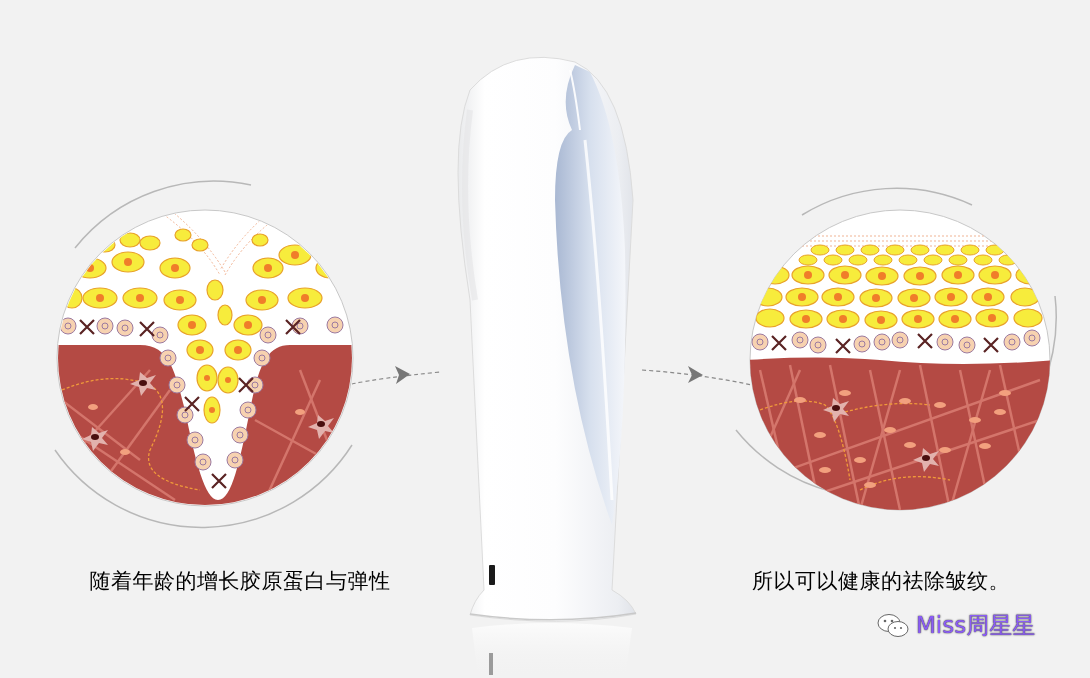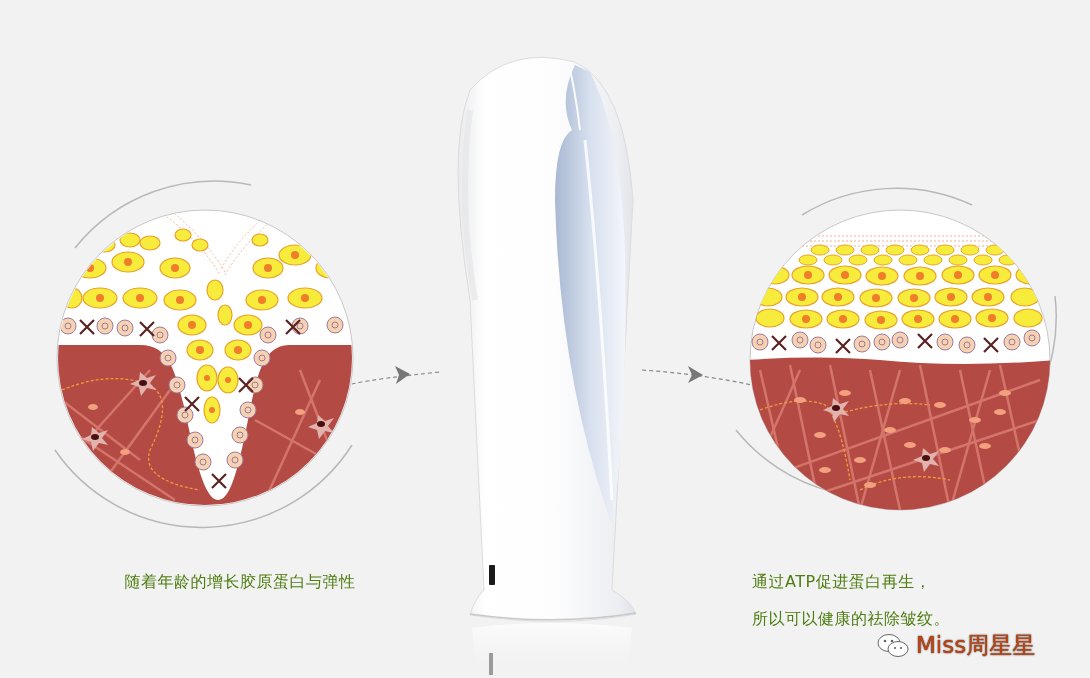--- a/index.html
+++ b/index.html
@@ -1,21 +1,21 @@
 <!DOCTYPE html>
 <html><head>
 <meta charset="utf-8">
 <style>
   html,body{margin:0;padding:0;}
   body{width:1090px;height:678px;background:#f2f2f2;position:relative;overflow:hidden;font-family:"DejaVu Sans","Liberation Sans",sans-serif;}
   .scene{position:absolute;left:0;top:0;width:1090px;height:678px;}
-  .caption{position:absolute;color:#4d7c0f;font-size:16px;line-height:37px;letter-spacing:0.5px;}
+  .caption{position:absolute;color:#000000;font-size:21px;line-height:37px;letter-spacing:0.5px;}
   .caption-left{left:40px;top:563px;width:400px;text-align:center;}
   .caption-right{left:752px;top:563px;width:330px;text-align:left;}
-  .watermark{position:absolute;left:876px;top:610px;display:flex;align-items:center;gap:6px;color:#c2410c;font-size:23px;text-shadow:0 0 2px #555,0 0 1px #333;margin-top:20px;}
+  .watermark{position:absolute;left:876px;top:610px;display:flex;align-items:center;gap:6px;color:#8b5cf6;font-size:23px;text-shadow:0 0 2px #555,0 0 1px #333;}
   .watermark .wm-icon{width:34px;height:26px;}
 </style>
 </head>
 <body>
 
 <svg class="scene" viewBox="0 0 1090 678" width="1090" height="678" xmlns="http://www.w3.org/2000/svg">
   <defs>
     <clipPath id="clipL">
         <circle cx="205" cy="358" r="147"></circle>
       </clipPath>
@@ -362,21 +362,20 @@
 
     <rect x="489" y="565" width="6" height="20" rx="1" fill="#1a1a1a"></rect>
   </g>
 </svg>
 
 <div class="caption caption-left">
   <div>随着年龄的增长胶原蛋白与弹性</div>
 </div>
 
 <div class="caption caption-right">
-  <div>通过ATP促进蛋白再生，</div>
   <div>所以可以健康的祛除皱纹。</div>
 </div>
 
 <div class="watermark">
   <svg class="wm-icon" viewBox="0 0 34 26" xmlns="http://www.w3.org/2000/svg">
     <ellipse cx="13" cy="10" rx="11" ry="8.5" fill="#ffffff" stroke="#666" stroke-width="1"></ellipse>
     <ellipse cx="22" cy="16" rx="10" ry="7.5" fill="#ffffff" stroke="#666" stroke-width="1"></ellipse>
     <circle cx="9" cy="8" r="1.3" fill="#666"></circle>
       <circle cx="16" cy="8" r="1.3" fill="#666"></circle>
     <circle cx="19" cy="15" r="1.1" fill="#666"></circle>

